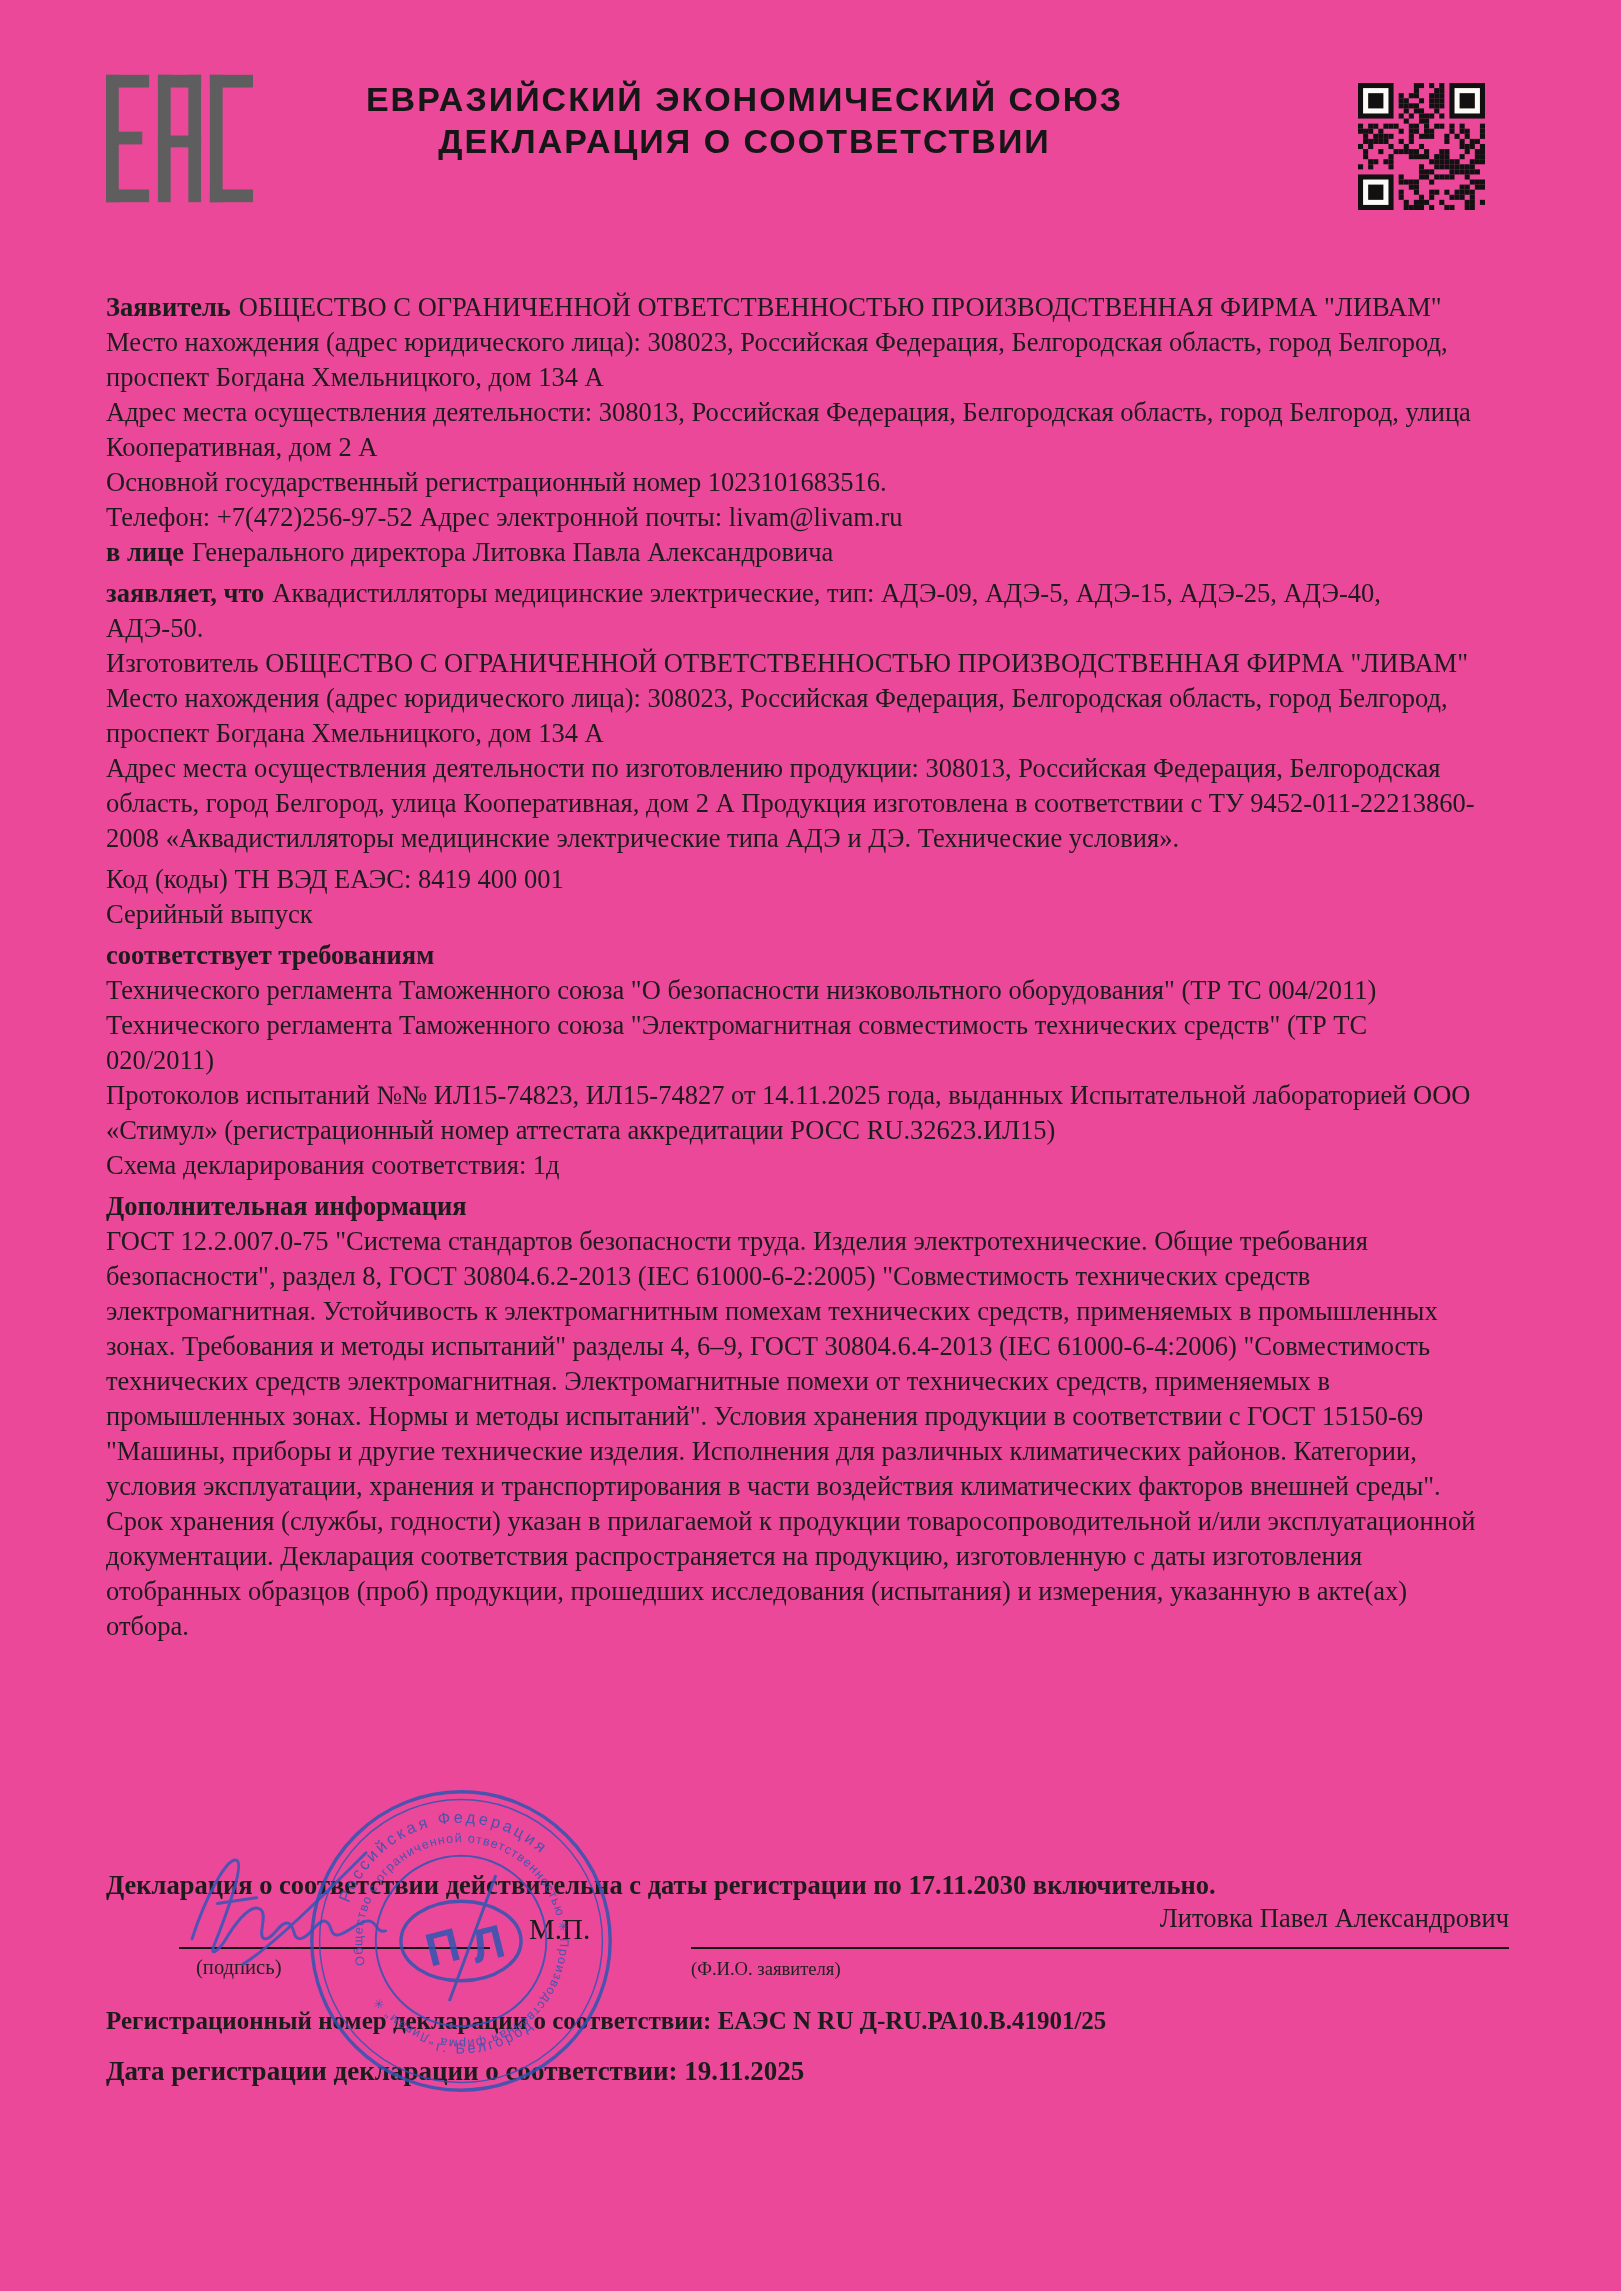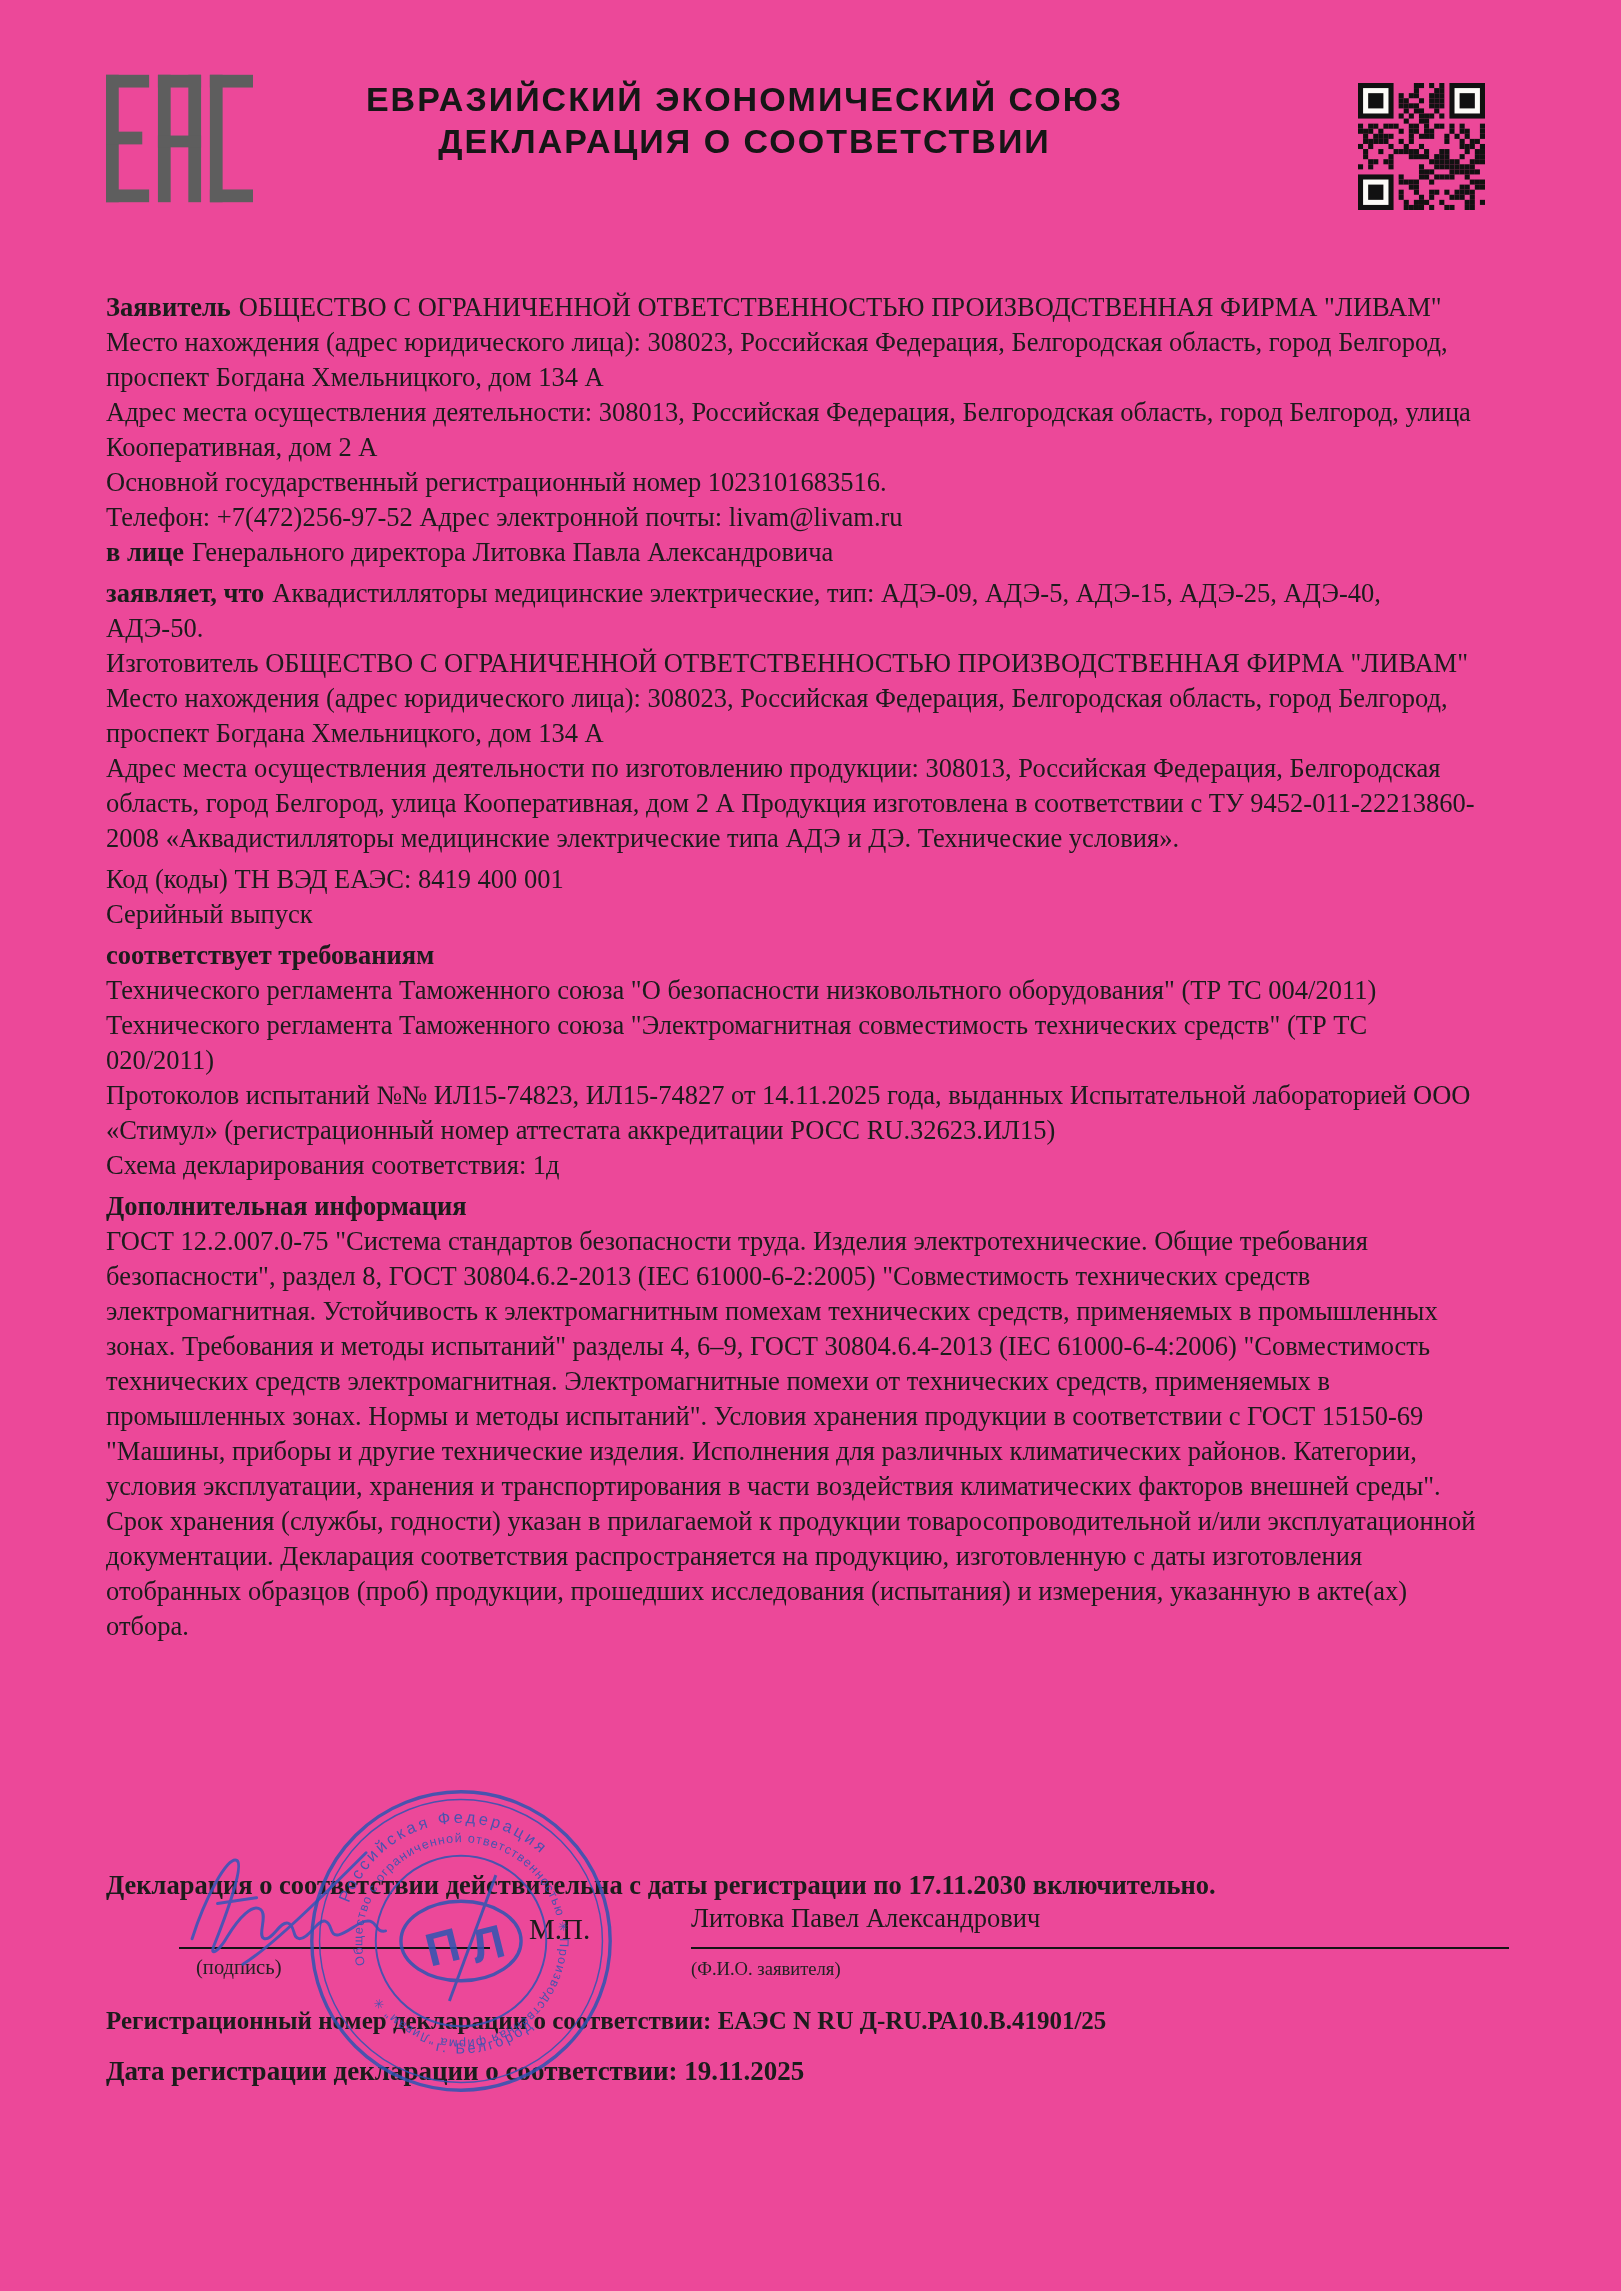--- a/index.html
+++ b/index.html
@@ -32,21 +32,21 @@
     position:absolute; left:106px; top:1870px; width:1392px;
     font-size:26.5px; font-weight:bold;
   }
   .rule{position:absolute; border-top:2px solid #151515; height:0;}
   .rule-sign{left:179px; top:1947px; width:311px;}
   .rule-name{left:691px; top:1947px; width:818px;}
   .caption{position:absolute; color:#222;}
   .cap-sign{left:196px; top:1956px; width:274px; font-size:20.6px;}
   .cap-name{left:691px; top:1958px; width:818px; font-size:18.6px;}
   .mp{position:absolute; left:529px; top:1913px; font-size:29px;}
-  .applicant{position:absolute; left:691px; top:1903px; width:818px; text-align:left; font-size:26.5px;}
+  .applicant{position:absolute; left:691px; top:1903px; width:818px; text-align:right; font-size:26.5px;}
   .foot-reg{position:absolute; left:106px; top:2007px; font-size:25px;}
   .foot-date{position:absolute; left:106px; top:2056px; font-size:27px;text-align:right;}
   
   .stamp{position:absolute; left:306px; top:1786px; width:310px; height:310px; opacity:.85; pointer-events:none;}
   .signature{position:absolute; left:162px; top:1841px; width:412px; height:129px; opacity:.9; pointer-events:none;}
 </style>
 </head>
 <body>
 
 <div class="page">

